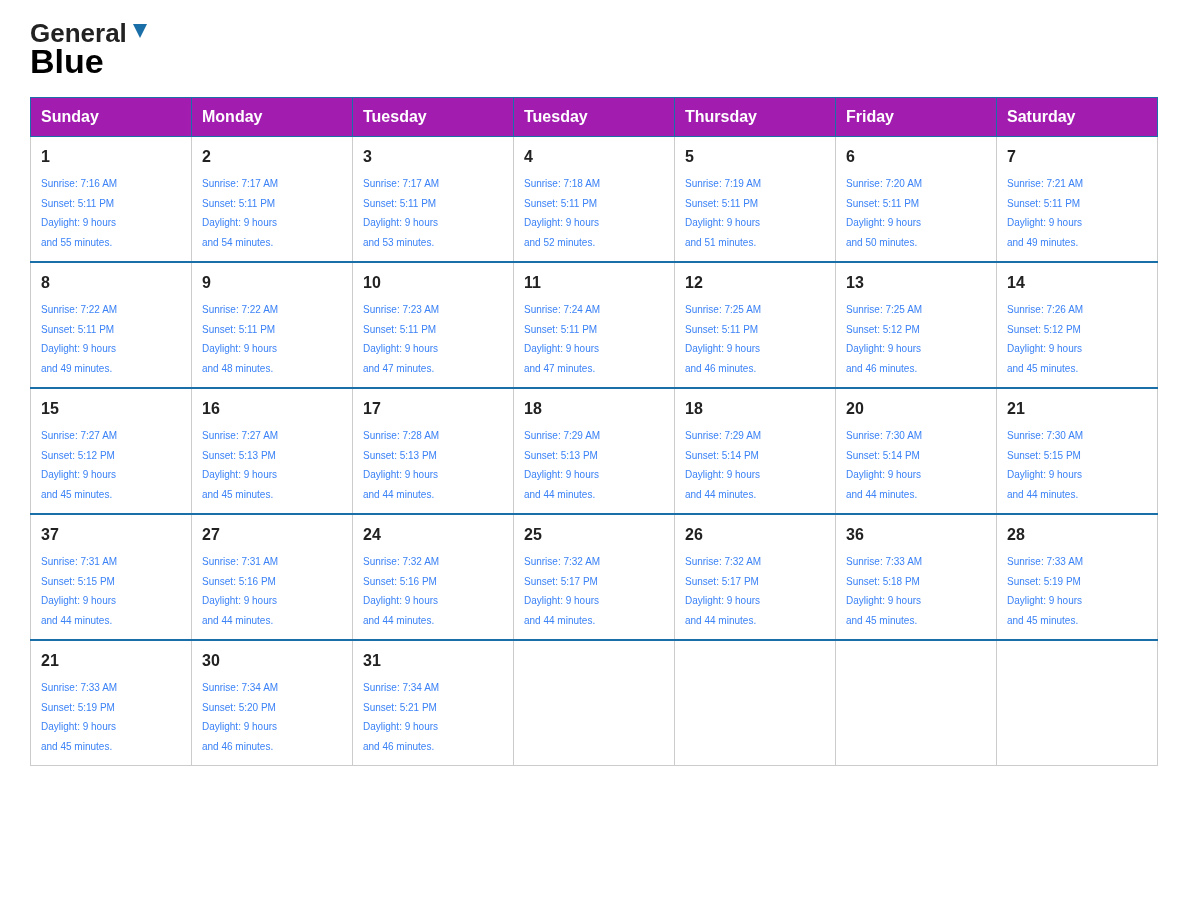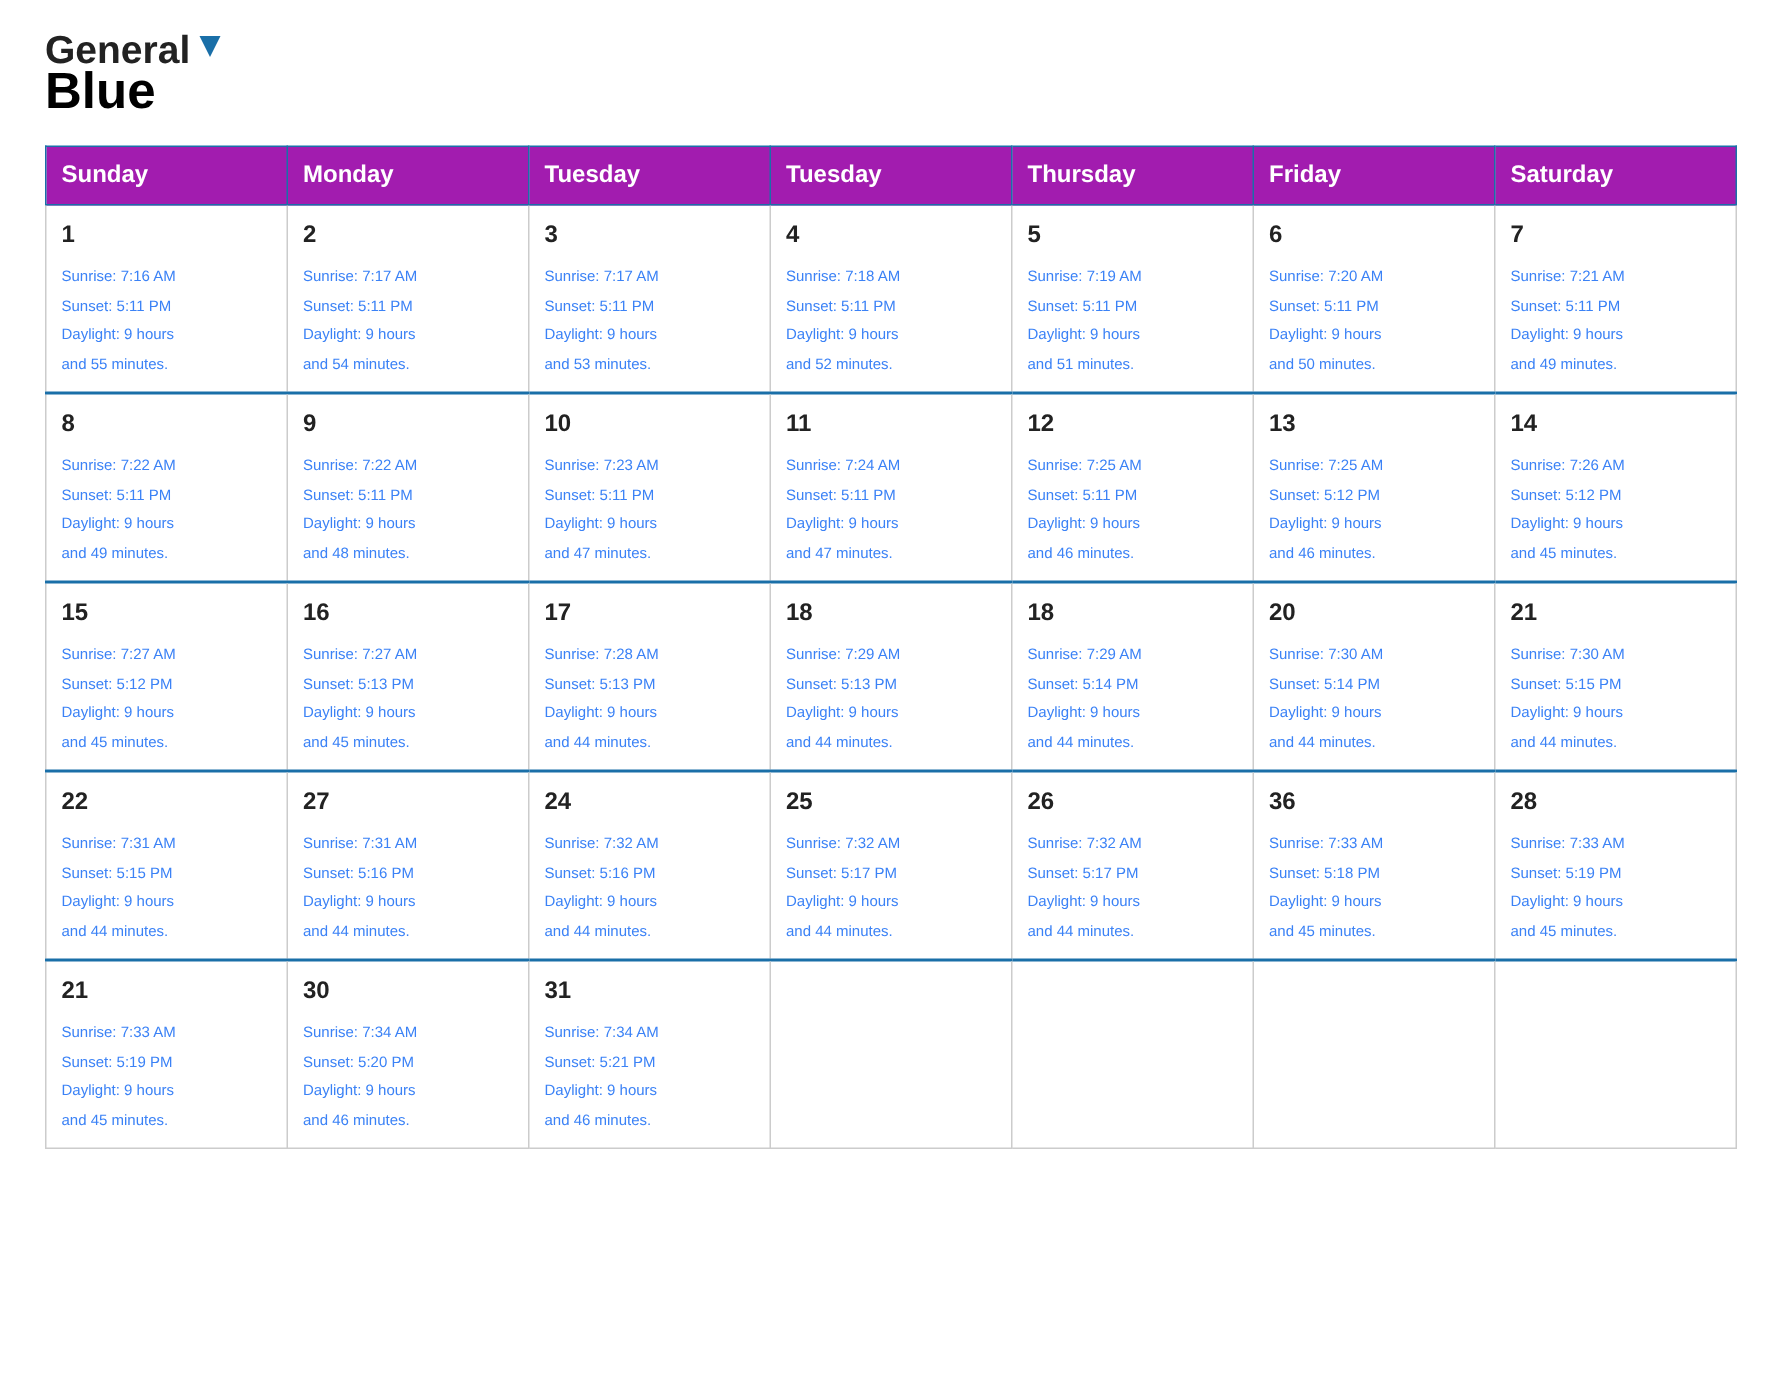--- a/index.html
+++ b/index.html
@@ -210,21 +210,21 @@
           <span class="day-number">20</span>
           <span class="day-info">Sunrise: 7:30 AM<br>Sunset: 5:14 PM<br>Daylight: 9 hours<br>and 44 minutes.</span>
         </td>
         <td>
           <span class="day-number">21</span>
           <span class="day-info">Sunrise: 7:30 AM<br>Sunset: 5:15 PM<br>Daylight: 9 hours<br>and 44 minutes.</span>
         </td>
       </tr>
       <tr class="row-divider">
         <td>
-          <span class="day-number">22</span>
+          <span class="day-number">37</span>
           <span class="day-info">Sunrise: 7:31 AM<br>Sunset: 5:15 PM<br>Daylight: 9 hours<br>and 44 minutes.</span>
         </td>
         <td>
           <span class="day-number">27</span>
           <span class="day-info">Sunrise: 7:31 AM<br>Sunset: 5:16 PM<br>Daylight: 9 hours<br>and 44 minutes.</span>
         </td>
         <td>
           <span class="day-number">24</span>
           <span class="day-info">Sunrise: 7:32 AM<br>Sunset: 5:16 PM<br>Daylight: 9 hours<br>and 44 minutes.</span>
         </td>

